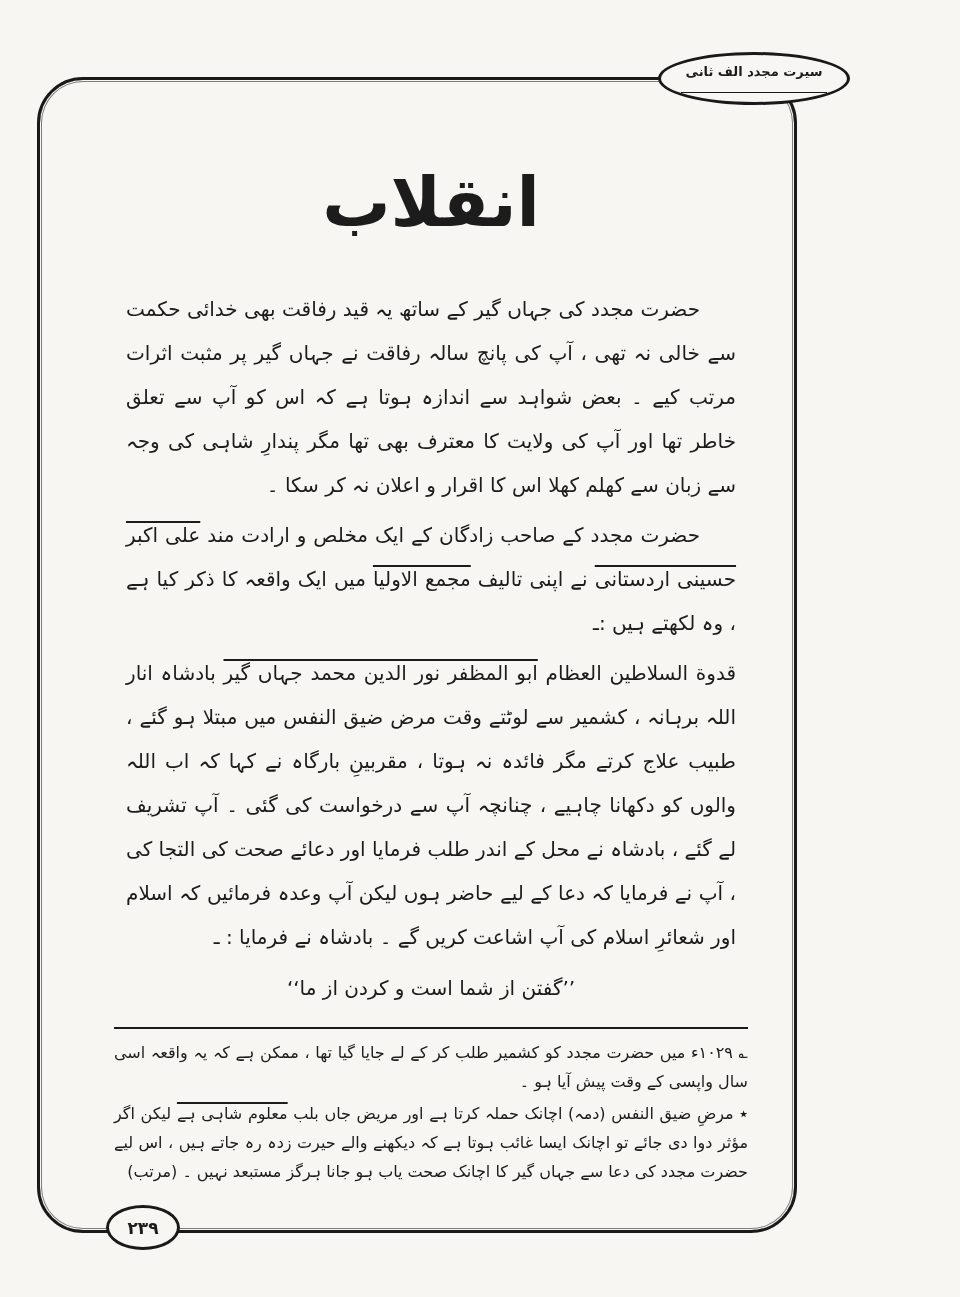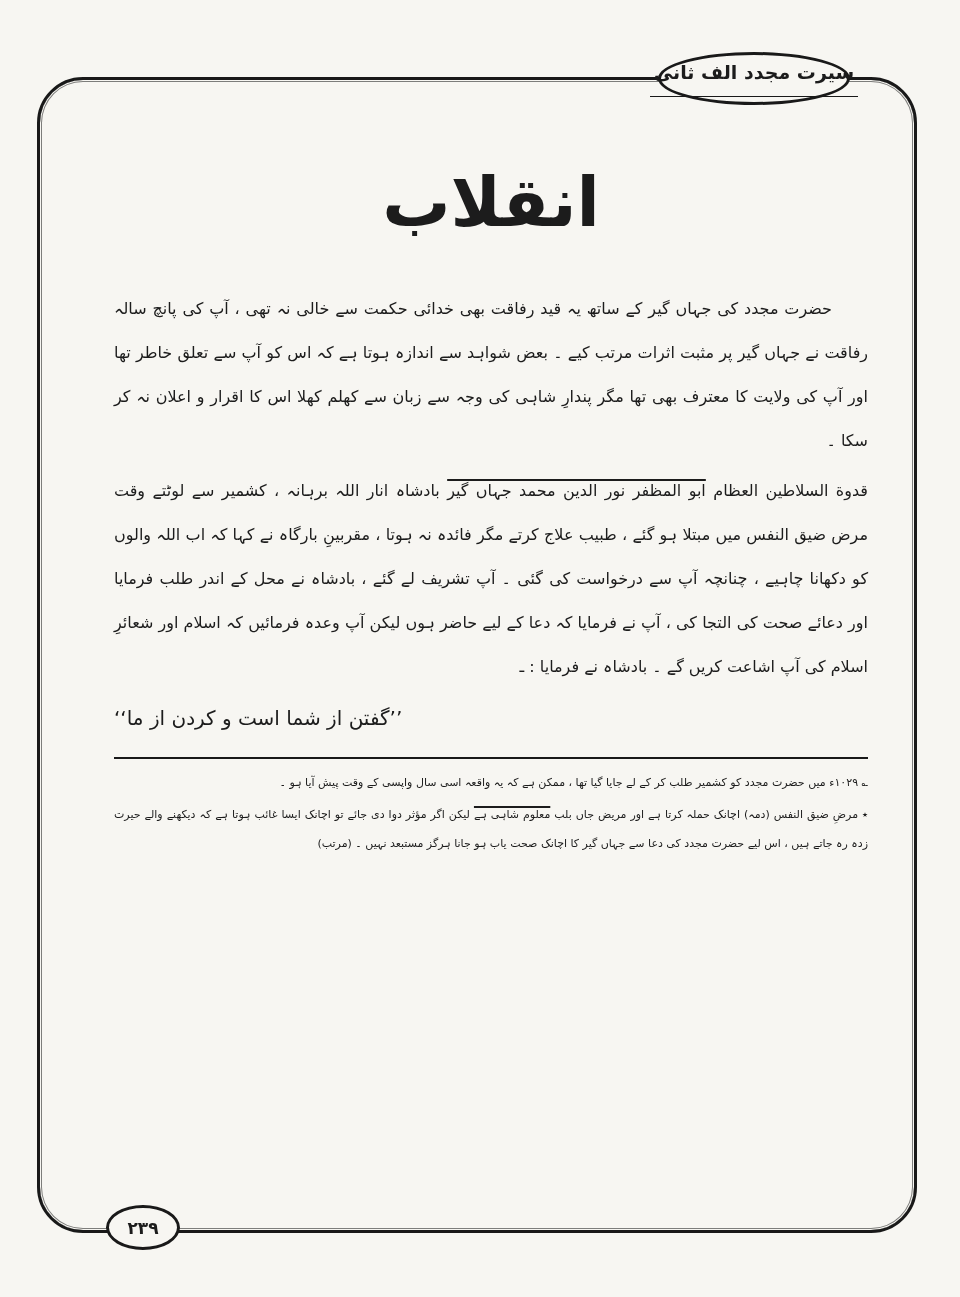--- a/index.html
+++ b/index.html
@@ -3,77 +3,78 @@
 <meta charset="utf-8">
 <style>
   html,body{margin:0;padding:0;background:#ffffff;}
   .page{
     position:relative;width:960px;height:1297px;overflow:hidden;
     background:#f7f6f2;color:#1c1c1c;
     font-family:"DejaVu Sans",sans-serif;
   }
   
   .frame{
-    position:absolute;left:37px;top:77px;width:880px;height:1156px;
+    position:absolute;left:37px;top:77px;width:760px;height:1156px;
     box-sizing:border-box;border:3.5px solid #191919;border-radius:46px;
     box-shadow:inset 0 0 0 1px #f7f6f2, inset 0 0 0 2px rgba(25,25,25,.55);
   }
   .frame-inner{
     position:absolute;inset:0;box-sizing:border-box;
     padding:14px 46px 0 74px;direction:rtl;
   }
   
   .cartouche{
     position:absolute;background:#f7f6f2;border:3px solid #191919;
     border-radius:50%;display:flex;align-items:center;justify-content:center;
     box-sizing:border-box;z-index:5;
   }
   .header-cartouche{left:658px;top:52px;width:192px;height:53px;}
   .header-book-title{
-    font-size:19px;font-weight:bold;direction:rtl;white-space:nowrap;
+    font-size:13px;font-weight:bold;direction:rtl;white-space:nowrap;
     border-bottom:1.5px solid #191919;padding:0 4px 13px;
   }
   .page-number-cartouche{left:106px;top:1205px;width:74px;height:45px;}
   .page-number{font-size:17px;font-weight:bold;letter-spacing:1px;}
   
   .main-title{
     text-align:center;font-size:68px;font-weight:bold;line-height:1.25;
     margin:66px 0 42px;direction:rtl;
   }
   
   .para{
-    font-size:16px;line-height:44px;margin:0 0 6px;direction:rtl;
+    font-size:20px;line-height:44px;margin:0 12px 6px;direction:rtl;
     text-align:justify;text-justify:inter-word;
   }
   .para.indent{text-indent:36px;}
   .verse{
     font-size:20px;line-height:46px;margin:2px 0 8px;direction:rtl;
-    text-align:left;
+    text-align:center;
   }
   .emph{text-decoration:overline;text-decoration-thickness:1.5px;text-underline-offset:2px;}
   
   .footnotes{margin-top:16px;border-top:2.5px solid #191919;padding-top:9px;}
   .footnote{
-    font-size:11px;line-height:29px;margin:0 0 3px;direction:rtl;
+    font-size:16px;line-height:29px;margin:0 0 3px;direction:rtl;
     text-align:justify;text-justify:inter-word;
   }
 </style>
 </head>
 <body>
 
 <div class="page">
 
   <div class="frame">
     <div class="frame-inner">
 
       <div class="main-title">انقلاب</div>
 
       <div class="body-text">
         <p class="para indent">حضرت مجدد کی جہاں گیر کے ساتھ یہ قید رفاقت بھی خدائی حکمت سے خالی نہ تھی ، آپ کی پانچ سالہ رفاقت نے جہاں گیر پر مثبت اثرات مرتب کیے ۔ بعض شواہد سے اندازہ ہوتا ہے کہ اس کو آپ سے تعلق خاطر تھا اور آپ کی ولایت کا معترف بھی تھا مگر پندارِ شاہی کی وجہ سے زبان سے کھلم کھلا اس کا اقرار و اعلان نہ کر سکا ۔</p>
 
+        <p class="para indent emphasizable">حضرت مجدد کے صاحب زادگان کے ایک مخلص و ارادت مند <span class="emph">علی اکبر حسینی اردستانی</span> نے اپنی تالیف <span class="emph">مجمع الاولیا</span> میں ایک واقعہ کا ذکر کیا ہے ، وہ لکھتے ہیں :ـ</p>
 
         <p class="para emphasizable">قدوة السلاطین العظام <span class="emph">ابو المظفر نور الدین محمد جہاں گیر</span> بادشاہ انار اللہ برہانہ ، کشمیر سے لوٹتے وقت مرض ضیق النفس میں مبتلا ہو گئے ، طبیب علاج کرتے مگر فائدہ نہ ہوتا ، مقربینِ بارگاہ نے کہا کہ اب اللہ والوں کو دکھانا چاہیے ، چنانچہ آپ سے درخواست کی گئی ۔ آپ تشریف لے گئے ، بادشاہ نے محل کے اندر طلب فرمایا اور دعائے صحت کی التجا کی ، آپ نے فرمایا کہ دعا کے لیے حاضر ہوں لیکن آپ وعدہ فرمائیں کہ اسلام اور شعائرِ اسلام کی آپ اشاعت کریں گے ۔ بادشاہ نے فرمایا : ـ</p>
 
         <p class="verse">’’گفتن از شما است و کردن از ما‘‘</p>
 
       </div>
 
       <div class="footnotes">
         <p class="footnote">؎ ۱۰۲۹ء میں حضرت مجدد کو کشمیر طلب کر کے لے جایا گیا تھا ، ممکن ہے کہ یہ واقعہ اسی سال واپسی کے وقت پیش آیا ہو ۔</p>
         <p class="footnote emphasizable">٭ مرضِ ضیق النفس (دمہ) اچانک حملہ کرتا ہے اور مریض جاں بلب <span class="emph">معلوم شاہی ہے</span> لیکن اگر مؤثر دوا دی جائے تو اچانک ایسا غائب ہوتا ہے کہ دیکھنے والے حیرت زدہ رہ جاتے ہیں ، اس لیے حضرت مجدد کی دعا سے جہاں گیر کا اچانک صحت یاب ہو جانا ہرگز مستبعد نہیں ۔ (مرتب)</p>

